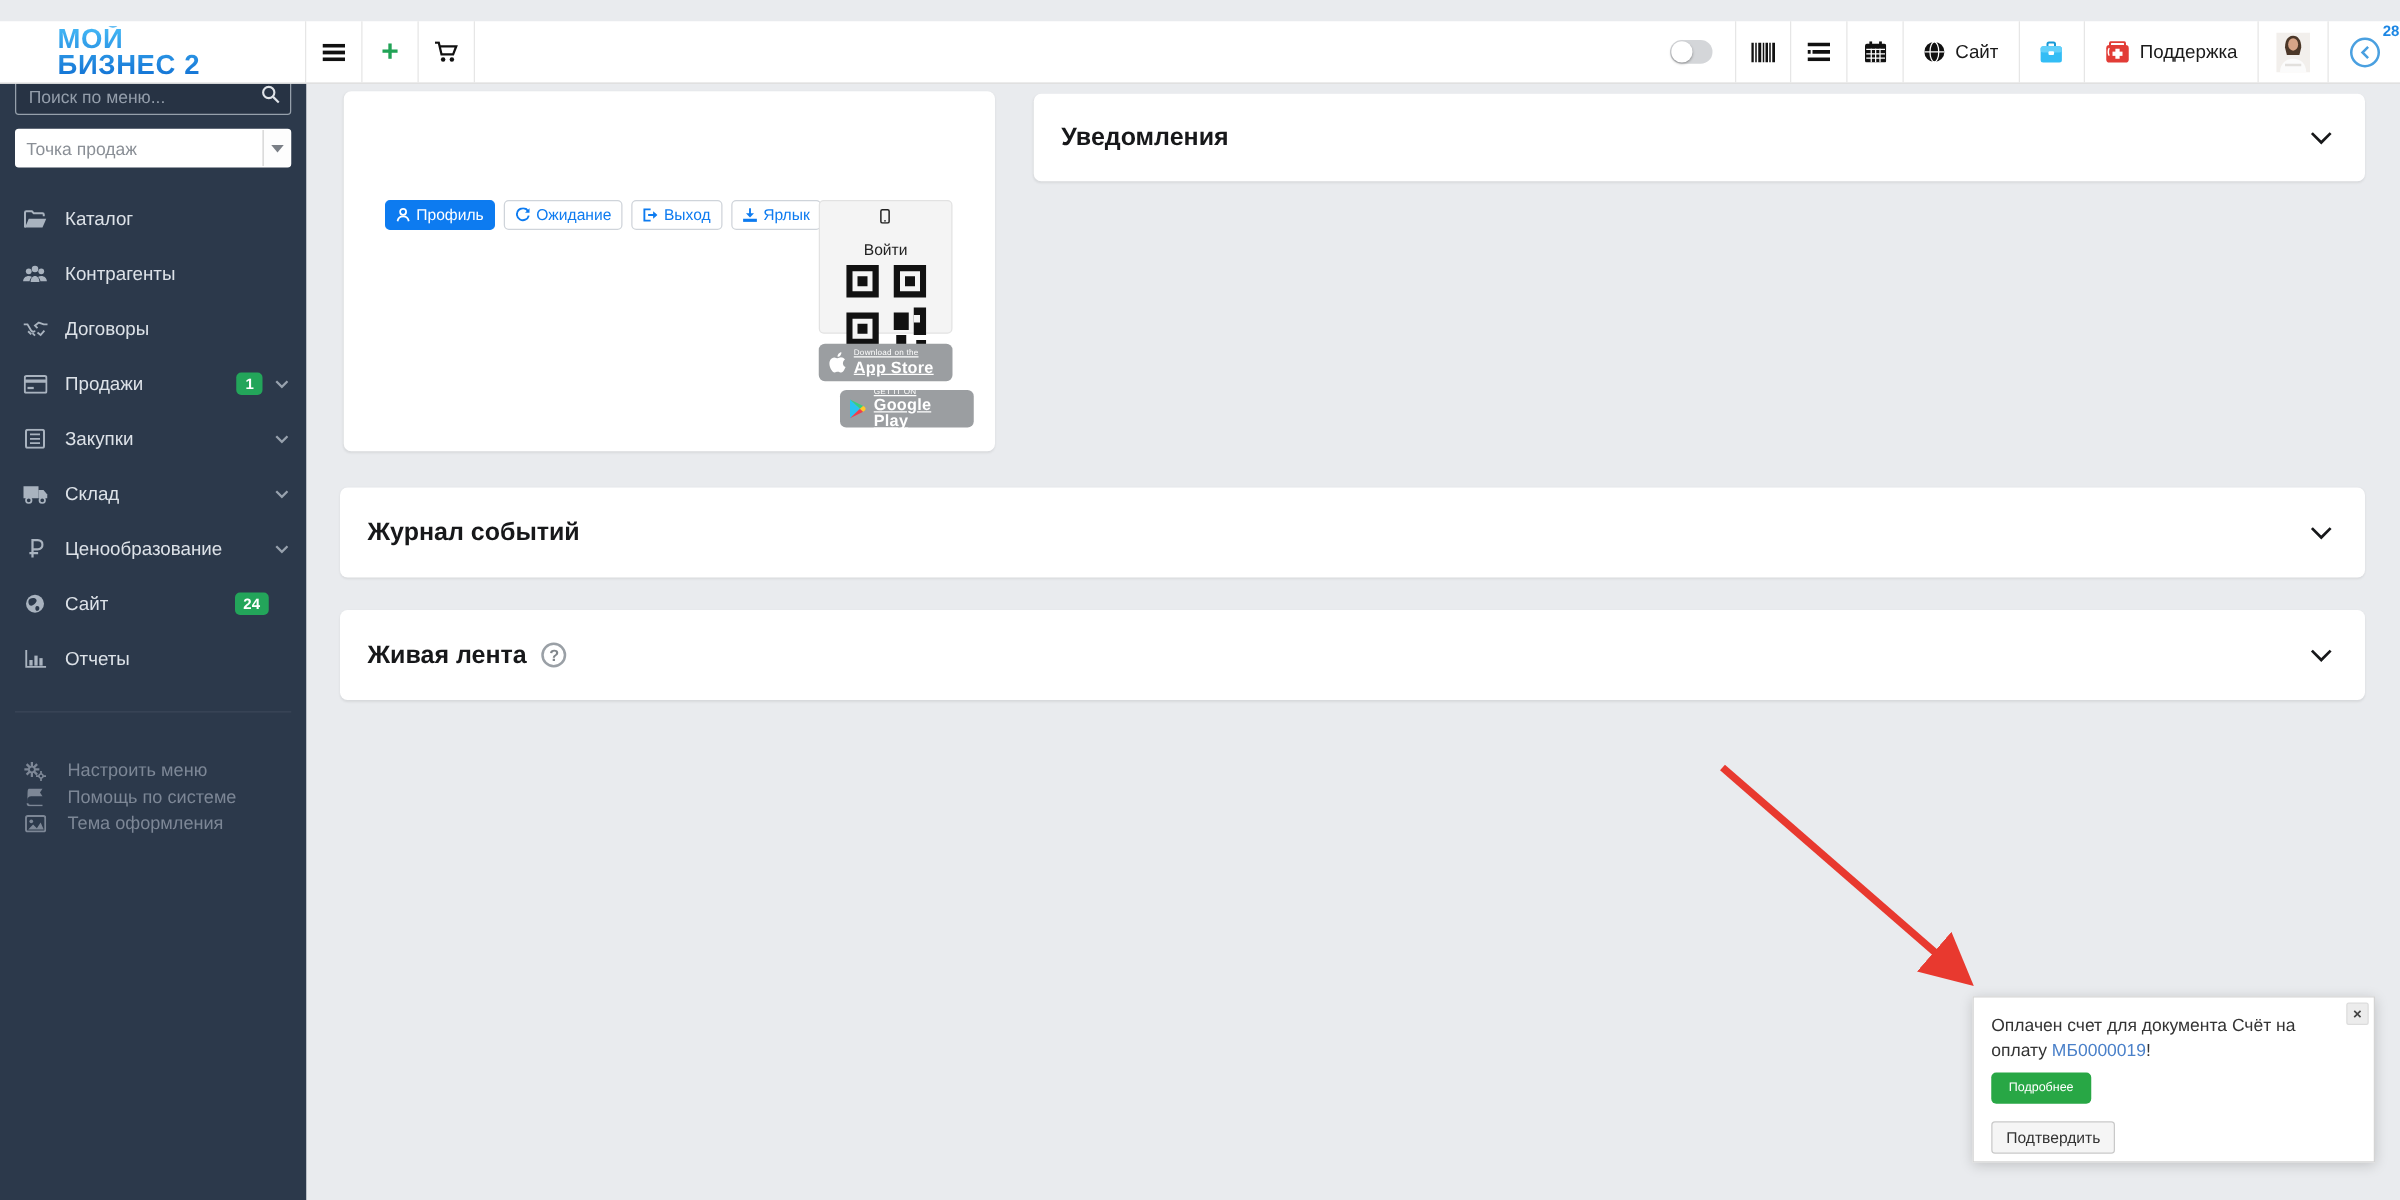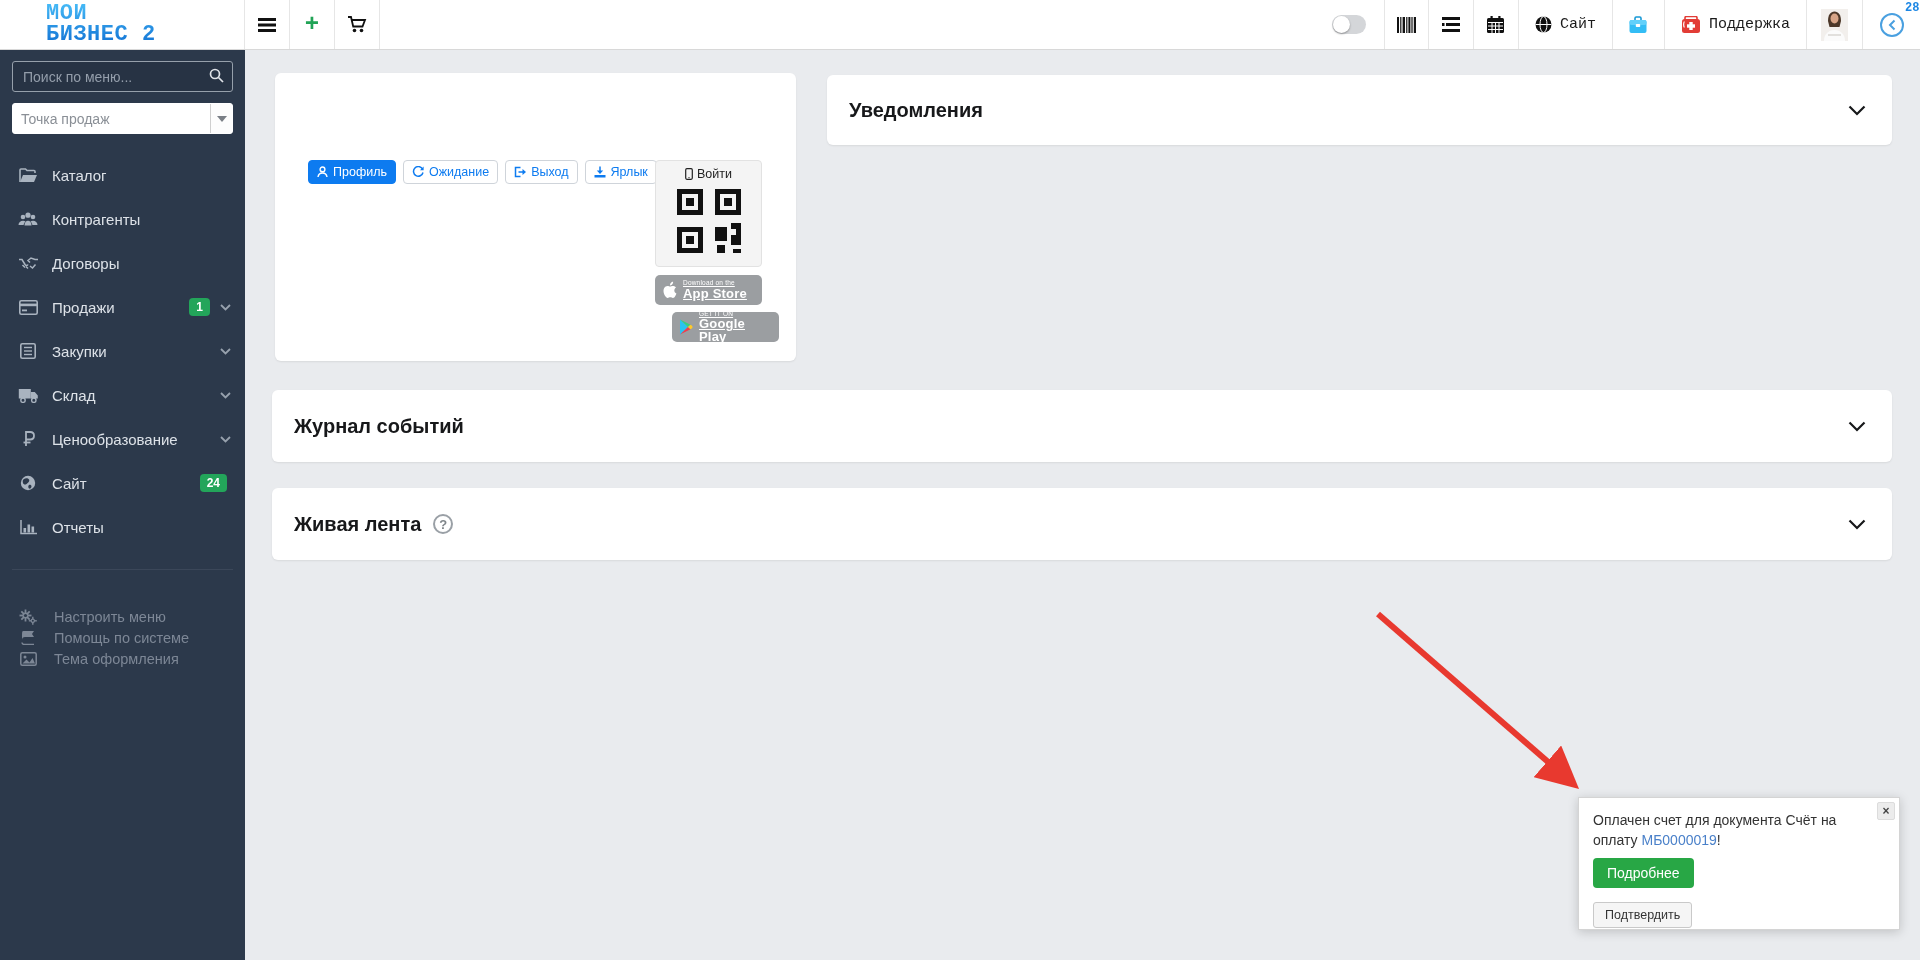--- a/index.html
+++ b/index.html
@@ -1,22 +1,22 @@
 <!DOCTYPE html>
 <html><head>
 <meta charset="utf-8">
 <style>
   * { margin:0; padding:0; box-sizing:border-box; }
   html,body { width:1920px; height:960px; overflow:hidden; }
   body { font-family:"Liberation Sans","DejaVu Sans",sans-serif; background:#e9ebee; }
   .app { position:relative; width:1920px; height:960px; }
 
   
-  .topbar { position:absolute; left:0; top:0; width:1920px; height:50px; background:#fff;
-            border-bottom:1px solid #d8d8d8; display:flex; align-items:stretch; z-index:30;font-family:Liberation Mono, monospace; }
+  .topbar { position:absolute; left:0; top:17px; width:1920px; height:50px; background:#fff;
+            border-bottom:1px solid #d8d8d8; display:flex; align-items:stretch; z-index:30; }
   .logo-cell { width:245px; display:flex; align-items:center; border-right:1px solid #e6e6e6; }
   .logo { margin-left:46px; line-height:0.94; font-weight:bold; font-size:22px; letter-spacing:0.5px;
           background:linear-gradient(180deg,#45b9f6 0%,#1272d4 100%);
           -webkit-background-clip:text; background-clip:text; color:transparent; }
   .tb-cell { width:45px; display:flex; align-items:center; justify-content:center;
              border-right:1px solid #e6e6e6; cursor:pointer; }
   .tb-cell-wide { width:auto; padding:0 16px; gap:8px; font-size:15px; color:#1a1a1a; }
   .tb-spacer { flex:1; }
   .toggle { width:34px; height:19px; border-radius:10px; background:#d4d6d9; position:relative;
             margin:15px 18px 0 0; cursor:pointer; }
@@ -41,21 +41,21 @@
                justify-content:center; cursor:pointer; background:#fdfdfd; }
   .caret-down { width:0; height:0; border-left:5px solid transparent; border-right:5px solid transparent;
                 border-top:6px solid #7a7f86; }
   .menu { margin-top:19px; }
   .menu-item { height:44px; display:flex; align-items:center; padding:0 14px 0 17px; cursor:pointer;
                color:#dde2e8; font-size:15px; }
   .mi-icon { width:22px; margin-right:13px; display:flex; justify-content:center; flex:none; }
   .mi-label { flex:1; }
   .badge { background:#23a55a; color:#fff; font-size:12px; font-weight:bold; border-radius:4px;
            padding:2px 7px; margin-right:10px; }
-  .badge-end { margin-right:4px; }
+  .badge-end { margin-right:16px; }
   .side-divider { border:none; border-top:1px solid #3b4759; margin:20px 12px 0 12px; }
   .side-footer { margin-top:36px; }
   .sf-item { display:flex; align-items:center; height:21px; padding:0 14px 0 17px; color:#7d8796;
              font-size:14.5px; cursor:pointer; }
   .sf-item .mi-icon { margin-right:15px; }
 
   
   .main { position:absolute; left:245px; top:50px; width:1675px; height:910px; background:#e9ebee; }
   .card { position:absolute; background:#fff; border-radius:6px; box-shadow:0 1px 2px rgba(0,0,0,.08); }
   .panel-title { font-size:20px; font-weight:bold; color:#17181a; }
@@ -67,21 +67,21 @@
   
   .profile-card { left:30px; top:23px; width:521px; height:288px; }
   .pc-head { display:flex; align-items:center; padding:14px 26px 0 22px; }
   .pc-name { flex:1; font-size:20px; font-weight:bold; color:#17181a; margin-left:31px; }
   .pc-buttons { position:absolute; left:33px; top:87px; display:flex; gap:7px; }
   .btn { display:flex; align-items:center; gap:5px; height:24px; padding:0 8px; border-radius:4px;
          font-size:12.5px; cursor:pointer; border:1px solid #cfd4da; background:#fff; color:#0d7bf0; }
   .btn-primary { background:#0d7bf0; border-color:#0d7bf0; color:#fff; }
   .login-box { position:absolute; left:380px; top:87px; width:107px; height:107px; background:#f4f4f4;
                border:1px solid #e2e2e2; border-radius:4px; text-align:center; padding-top:5px; }
-  .login-label { font-size:12.5px; color:#222; display:inline-flex; align-items:center; gap:4px; }
+  .login-label { font-size:12.5px; color:#222; display:inline-flex; align-items:center; gap:14px;flex-direction:column; }
   .qr { margin-top:5px; }
   .store-badge { position:absolute; left:380px; width:107px; height:30px; background:#9b9ea1; border-radius:5px;
                  display:flex; align-items:center; padding:0 7px; gap:6px; cursor:pointer; color:#fff;text-decoration:underline; }
   .sb-lines { line-height:1; text-align:left; }
   .sb-top { font-size:6.5px; letter-spacing:0.2px; }
   .sb-bottom { font-size:13px; font-weight:bold; letter-spacing:0.2px; }
   .appstore { top:202px; }
   .gplay { top:239px;margin-left:17px; }
 
   .notifications-panel { left:582px; top:25px; width:1065px; height:70px; }
@@ -92,21 +92,21 @@
   .arrow-layer { position:absolute; left:1125px; top:555px; width:220px; height:196px; pointer-events:none; }
 
   
   .popup { position:absolute; left:1333px; top:747px; width:322px; height:133px; background:#fff;
            border:1px solid #d4d4d4; box-shadow:0 2px 10px rgba(0,0,0,.18); padding:12px 14px 10px 14px; }
   .popup-close { position:absolute; top:4px; right:4px; width:18px; height:18px; background:#ececec;
                  border:1px solid #dcdcdc; border-radius:2px; font-size:12px; font-weight:bold; color:#444;
                  display:flex; align-items:center; justify-content:center; cursor:pointer; line-height:1; }
   .popup-text { font-size:14px; color:#333; line-height:1.45; padding-right:14px; }
   .popup-link { color:#4a80c9; text-decoration:none; cursor:pointer; }
-  .btn-details { display:inline-block; margin-top:7px; background:#28a745; color:#fff; font-size:14px;
+  .btn-details { display:inline-block; margin-top:7px; background:#28a745; color:#fff; font-size:10px;
                  padding:7px 14px; border:none; border-radius:4px; cursor:pointer; }
   .btn-confirm { display:inline-block; margin-top:14px; background:#f5f5f5; color:#333; font-size:12.5px;
                  padding:5px 11px; border:1px solid #c9c9c9; border-radius:3px; cursor:pointer; }
   svg { display:block; }
 </style>
 </head>
 <body>
 
 <div class="app">
 

